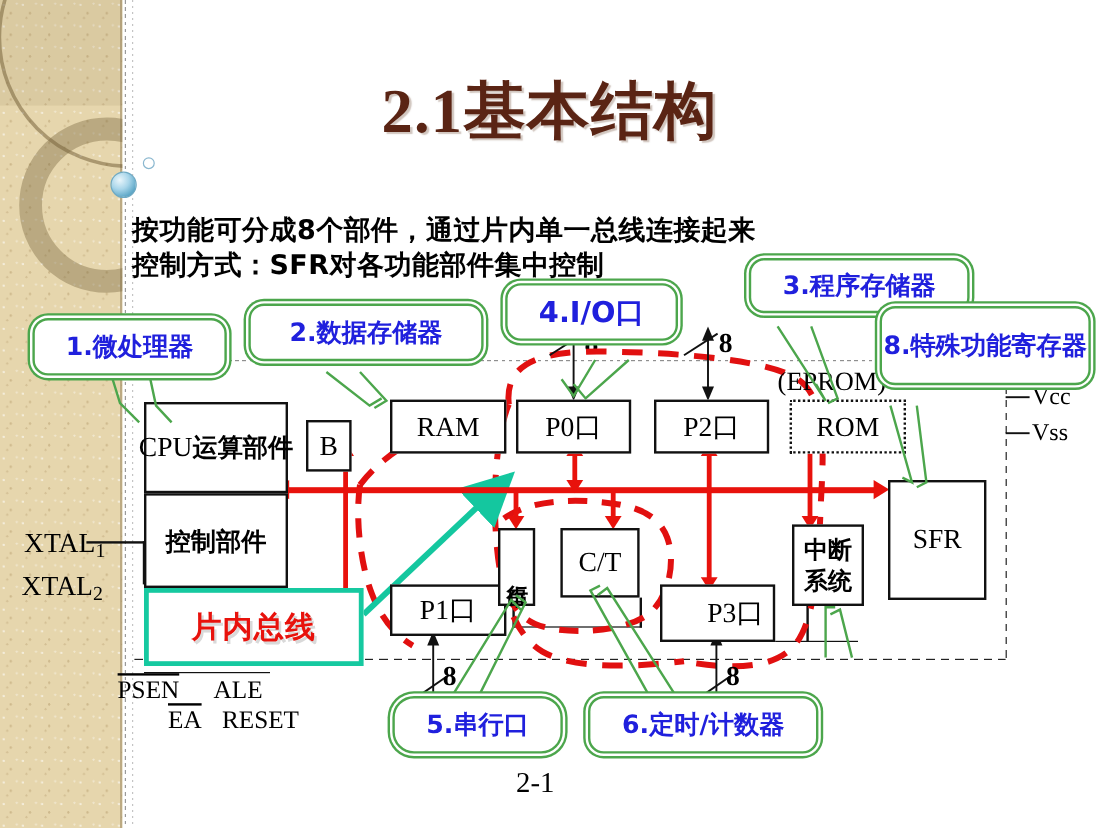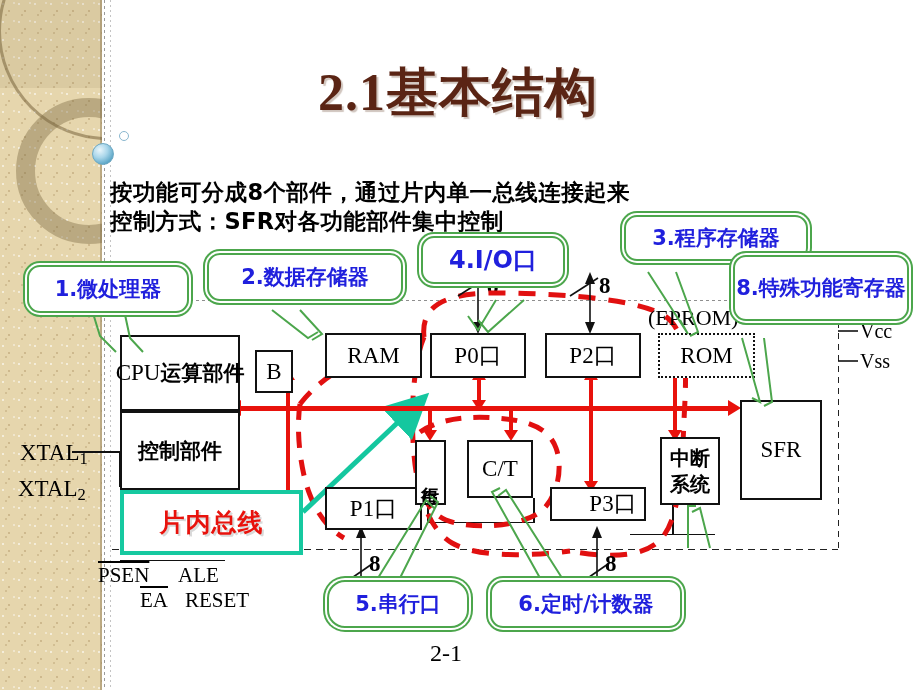--- a/index.html
+++ b/index.html
@@ -248,21 +248,21 @@
 
   <div class="box z15" style="left:415px;top:440px;width:31px;height:65px;flex-direction:column;">
     <span class="vert">串</span>
     <span class="vert">行</span>
   </div>
 
   <div class="box z15" style="left:467px;top:440px;width:66px;height:58px;">
     <span class="bx-label">C/T</span>
   </div>
 
-  <div class="box z15" style="left:550px;top:487px;width:96px;height:34px;padding-left:30px;">
+  <div class="box z15" style="left:550px;top:487px;width:96px;height:48px;padding-left:30px;">
     <span class="bx-label">P3口</span>
   </div>
 
   <div class="box z15" style="left:660px;top:437px;width:60px;height:68px;flex-direction:column;">
     <span class="bx-label cn" style="font-size:20px;">中断</span>
     <span class="bx-label cn" style="font-size:20px;">系统</span>
   </div>
 
   <div class="box z15" style="left:740px;top:400px;width:82px;height:100px;">
     <span class="bx-label">SFR</span>

